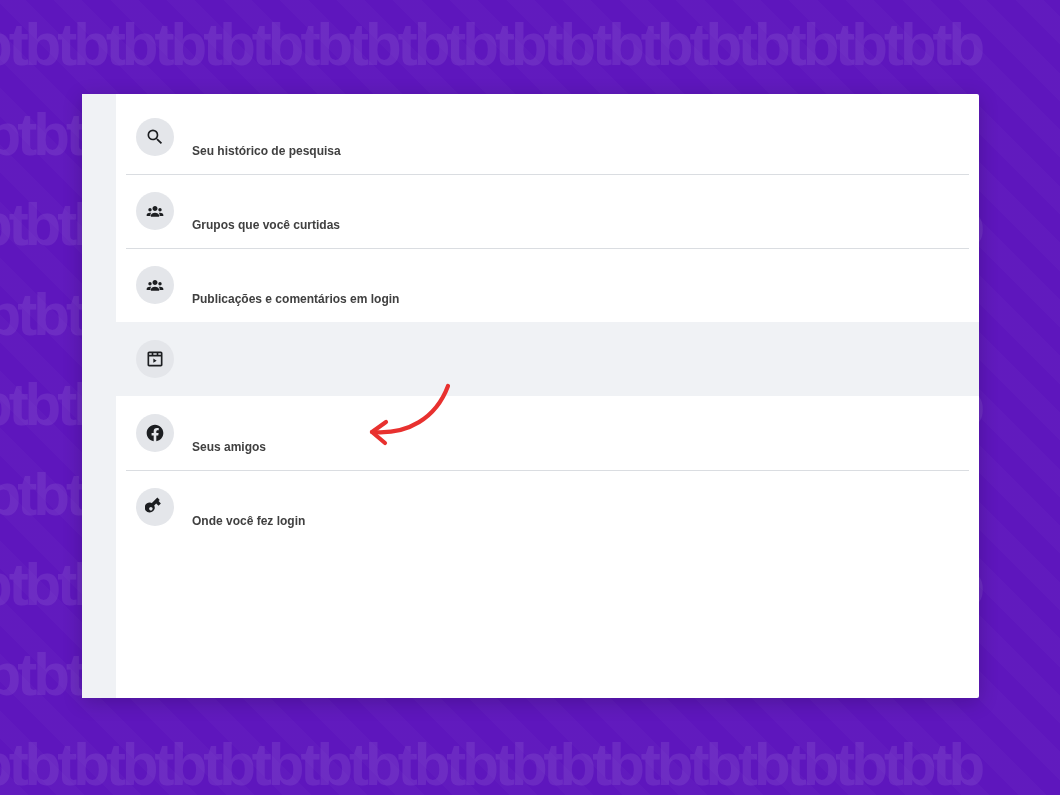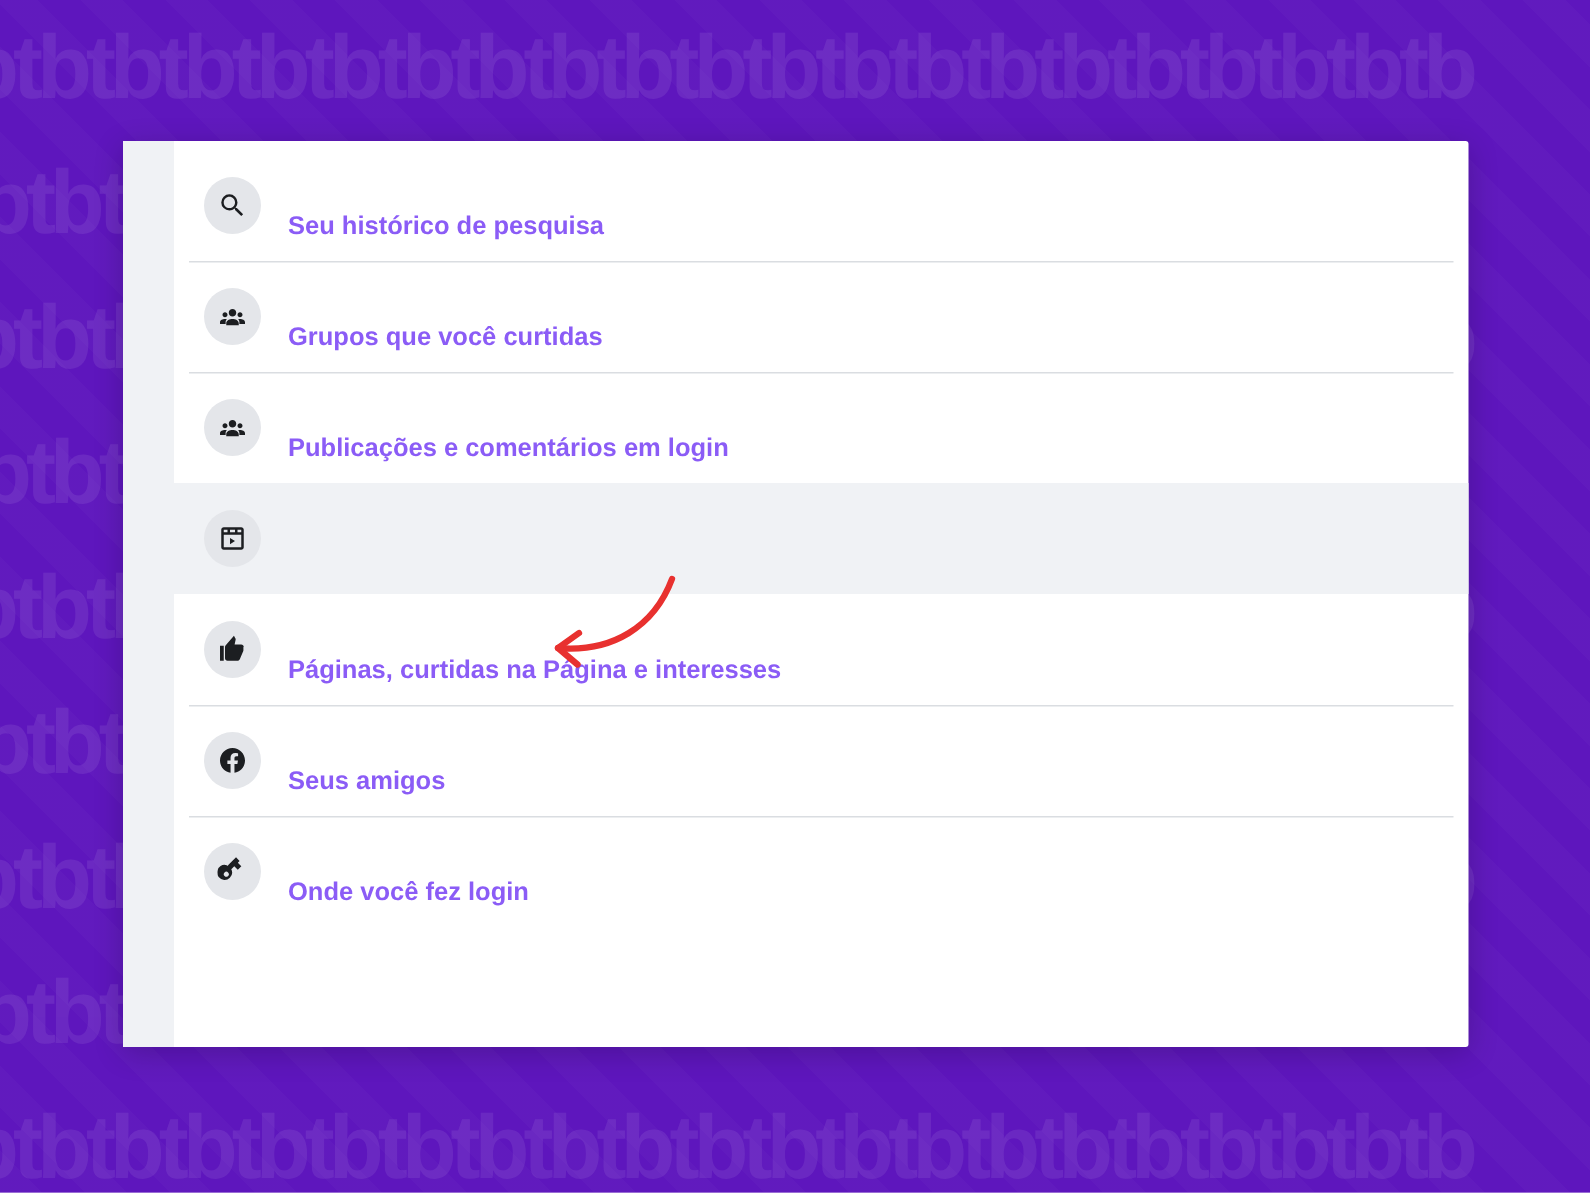--- a/index.html
+++ b/index.html
@@ -109,23 +109,23 @@
       margin-left: 14px;
       margin-right: 18px;
       flex-shrink: 0;
     }
     .icon-circle svg {
       width: 20px;
       height: 20px;
       fill: #1c1e21;
     }
     .label {
-      font-size: 17px;
+      font-size: 12px;
       font-weight: 700;
-      color: #8b5cf6;
+      color: #404040;
       margin-top: 28px;
     }
     .arrow-annotation {
       position: absolute;
       pointer-events: none;
     }
   </style>
 </head>
 <body>
 
@@ -169,28 +169,20 @@
           </svg>
         </div>
         <span class="label">Publicações e comentários em login</span>
       </div>
       <div class="item-row selected">
         <div class="icon-circle">
           <svg viewBox="0 0 24 24">
             <path d="M19 3H5c-1.1 0-2 .9-2 2v14c0 1.1.9 2 2 2h14c1.1 0 2-.9 2-2V5c0-1.1-.9-2-2-2zM5 5h3v2H5V5zm5 0h4v2h-4V5zm9 0v2h-3V5h3zM5 9h14v10H5V9zm5 2.5v5l4-2.5-4-2.5z"></path>
           </svg>
         </div>
-      </div>
-      <div class="item-row">
-        <div class="icon-circle">
-          <svg viewBox="0 0 24 24">
-            <path d="M2 21h3V9H2v12zm19-11c0-1.1-.9-2-2-2h-5.31l.81-3.88.03-.32c0-.41-.17-.79-.44-1.06L13.17 1 6.59 8.59C6.22 8.95 6 9.45 6 10v9c0 1.1.9 2 2 2h8c.83 0 1.54-.5 1.84-1.22l2.7-6.3c.12-.28.19-.58.19-.9V10z"></path>
-          </svg>
-        </div>
-        <span class="label">Páginas, curtidas na Página e interesses</span>
       </div>
       <div class="item-row">
         <div class="icon-circle">
           <svg viewBox="0 0 24 24">
             <path d="M12 2C6.48 2 2 6.48 2 12c0 4.99 3.66 9.13 8.44 9.88v-6.99H7.9V12h2.54V9.8c0-2.51 1.49-3.89 3.78-3.89 1.09 0 2.24.2 2.24.2v2.46h-1.26c-1.24 0-1.63.77-1.63 1.56V12h2.78l-.44 2.89h-2.34v6.99C18.34 21.13 22 16.99 22 12c0-5.52-4.48-10-10-10z"></path>
           </svg>
         </div>
         <span class="label">Seus amigos</span>
       </div>
       <div class="item-row">

